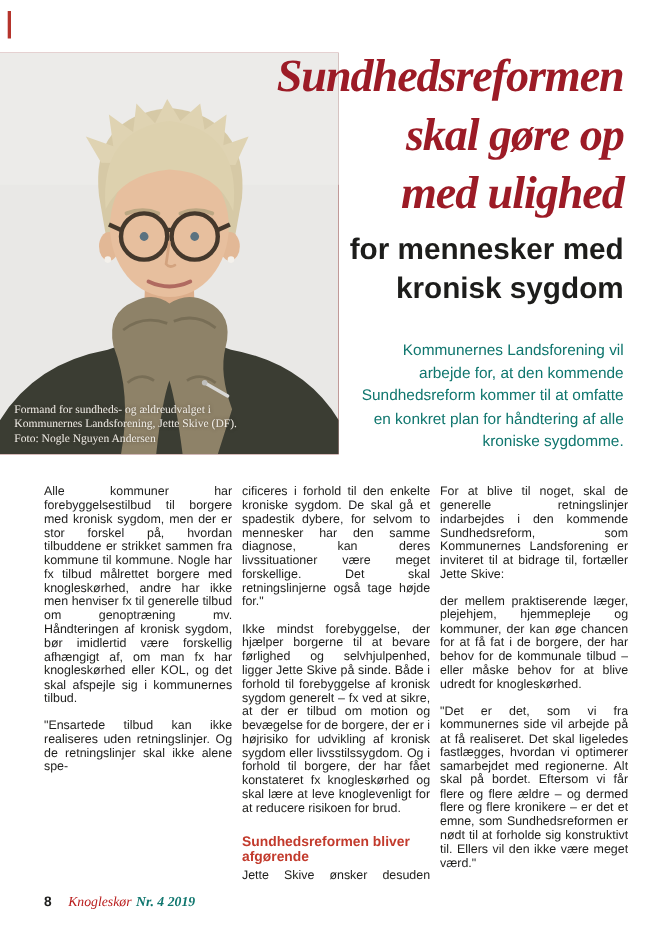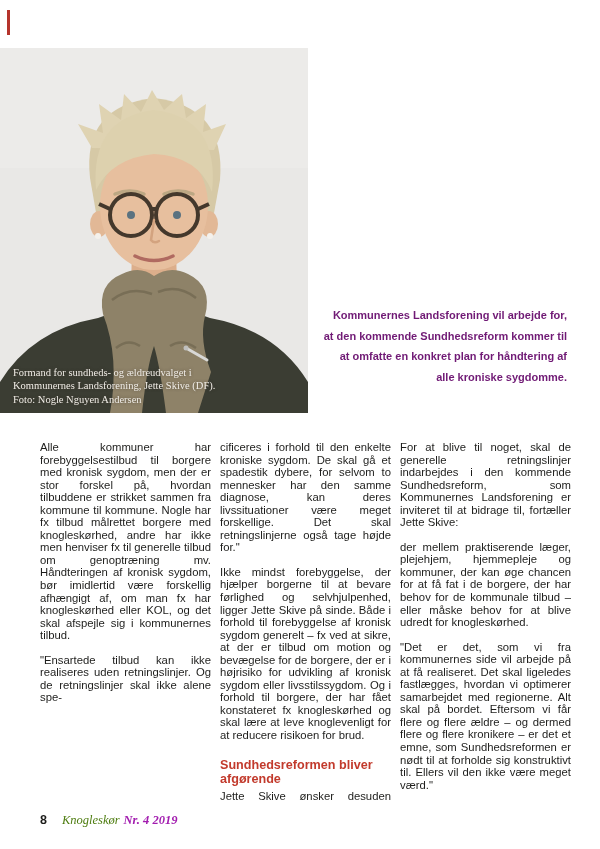--- a/index.html
+++ b/index.html
@@ -17,35 +17,35 @@
 
   
   .headline{position:absolute;right:33px;top:44px;text-align:right;}
   .headline .red-line{display:block;font-family:"Liberation Serif","DejaVu Serif",serif;
       font-style:italic;font-weight:bold;font-size:42px;line-height:53px;color:#9c1b26;letter-spacing:-1px;}
   .headline .black-line{display:block;font-weight:bold;font-size:27px;line-height:34px;color:#1d1d1b;margin-top:2px;}
   .headline .black-group{margin-top:6px;}
 
   
   .intro{position:absolute;right:33px;top:294px;width:246px;text-align:right;
-         font-weight:bold;font-size:11px;line-height:20.5px;color:#701a75;}
+         font-weight:normal;font-size:14px;line-height:20.5px;color:#0f766e;}
 
   
   .body-cols{position:absolute;left:40px;top:441px;width:531px;height:360px;
              display:flex;gap:9px;overflow:hidden;}
   .col{width:171px;font-size:11.3px;line-height:12.55px;text-align:justify;color:#1d1d1b;}
   .col p{margin:0 0 12px 0;}
   .col .subhead{font-size:12.6px;line-height:14.5px;font-weight:bold;color:#c23a2c;
                 text-align:left;margin:16px 0 3px 0;}
 
   
   .footer{position:absolute;left:40px;bottom:21px;font-size:12.5px;white-space:nowrap;}
   .footer .page-num{font-weight:bold;color:#1d1d1b;margin-right:15px;}
-  .footer .mag{font-family:"Liberation Serif",serif;font-style:italic;color:#4d7c0f;margin-right:4px;}
-  .footer .issue{font-family:"Liberation Serif",serif;font-style:italic;font-weight:bold;color:#a21caf;}
+  .footer .mag{font-family:"Liberation Serif",serif;font-style:italic;color:#b91c1c;margin-right:4px;}
+  .footer .issue{font-family:"Liberation Serif",serif;font-style:italic;font-weight:bold;color:#0f766e;}
 </style>
 </head>
 <body>
 
 <div class="page">
 
   <div class="trim-mark"></div>
 
   <div class="photo">
     <svg viewBox="0 0 308 365" aria-hidden="true">
@@ -94,20 +94,29 @@
         <circle cx="186" cy="300" r="2.5" fill="#bfbfbd"></circle>
       </g>
     </svg>
     <div class="caption">
       <span>Formand for sundheds- og ældreudvalget i</span>
       <span>Kommunernes Landsforening, Jette Skive (DF).</span>
       <span>Foto: Nogle Nguyen Andersen</span>
     </div>
   </div>
 
+  <div class="headline">
+    <span class="red-line">Sundhedsreformen</span>
+    <span class="red-line">skal gøre op</span>
+    <span class="red-line">med ulighed</span>
+    <div class="black-group">
+      <span class="black-line">for mennesker med</span>
+      <span class="black-line">kronisk sygdom</span>
+    </div>
+  </div>
 
   <p class="intro">Kommunernes Landsforening vil arbejde for, at den kommende Sundhedsreform kommer til at omfatte en konkret plan for håndtering af alle kroniske sygdomme.</p>
 
   <div class="body-cols">
     <div class="col">
       <p>Alle kommuner har forebyggelsestilbud til borgere med kronisk sygdom, men der er stor forskel på, hvordan tilbuddene er strikket sammen fra kommune til kommune. Nogle har fx tilbud målrettet borgere med knogleskørhed, andre har ikke men henviser fx til generelle tilbud om genoptræning mv. Håndteringen af kronisk sygdom, bør imidlertid være forskellig afhængigt af, om man fx har knogleskørhed eller KOL, og det skal afspejle sig i kommunernes tilbud.</p>
       <p>"Ensartede tilbud kan ikke realiseres uden retningslinjer. Og de retningslinjer skal ikke alene spe-</p>
     </div>
     <div class="col">
       <p>cificeres i forhold til den enkelte kroniske sygdom. De skal gå et spadestik dybere, for selvom to mennesker har den samme diagnose, kan deres livssituationer være meget forskellige. Det skal retningslinjerne også tage højde for."</p>

